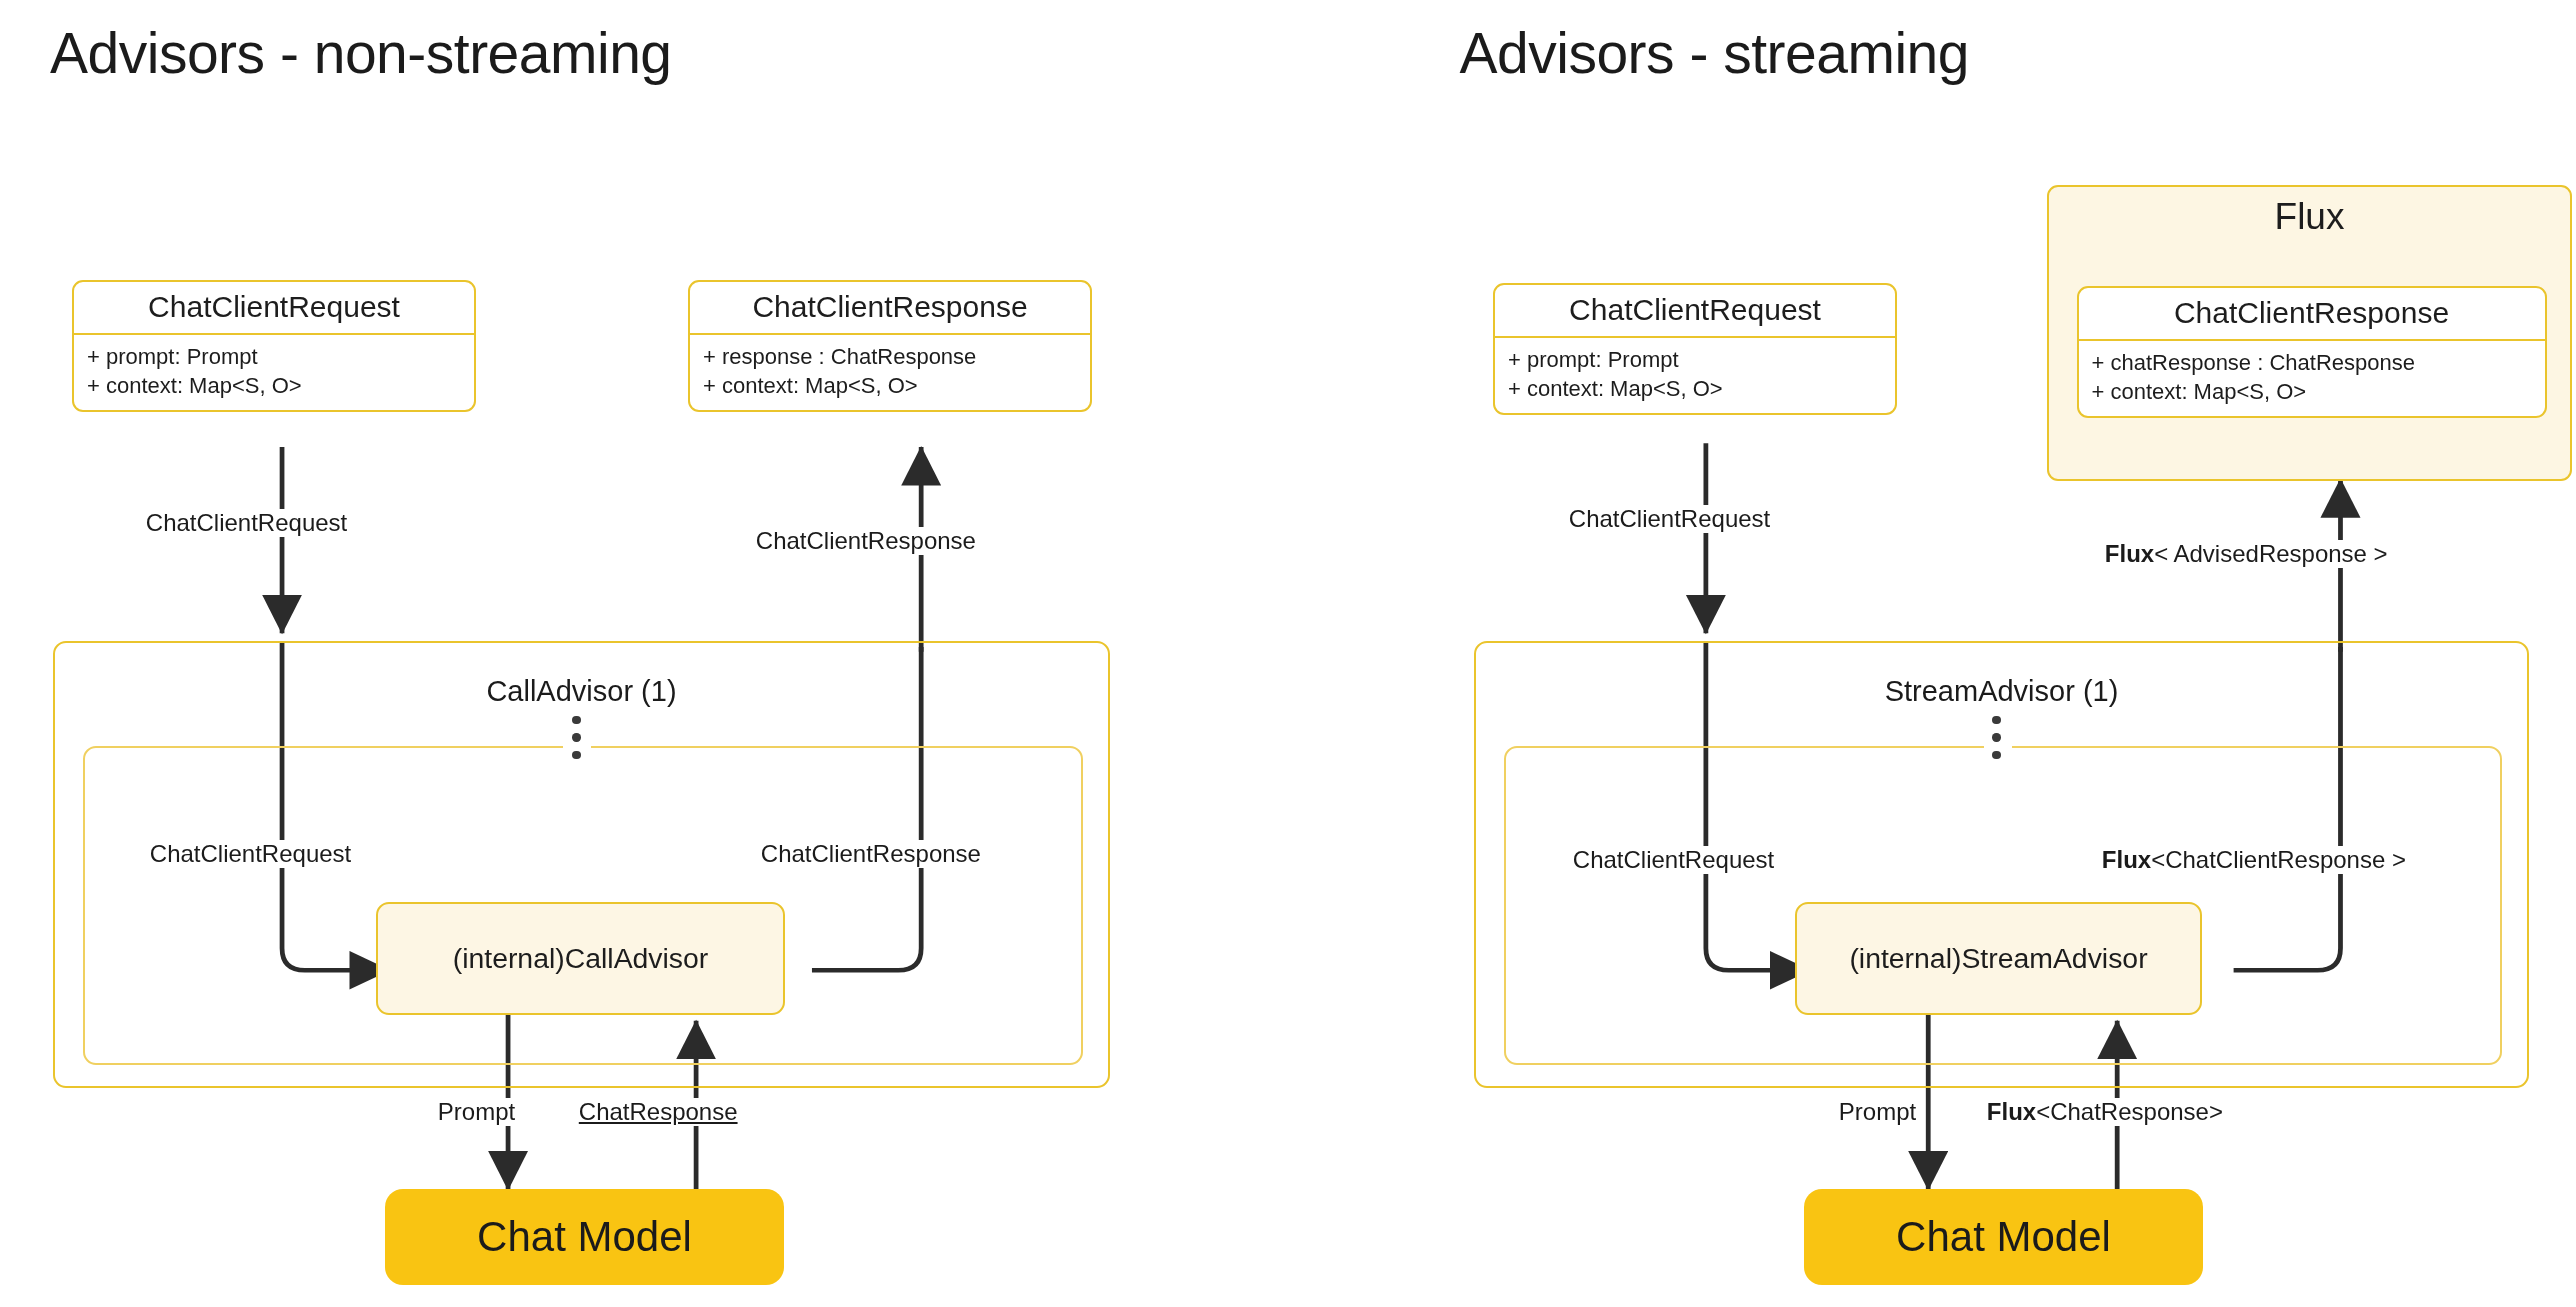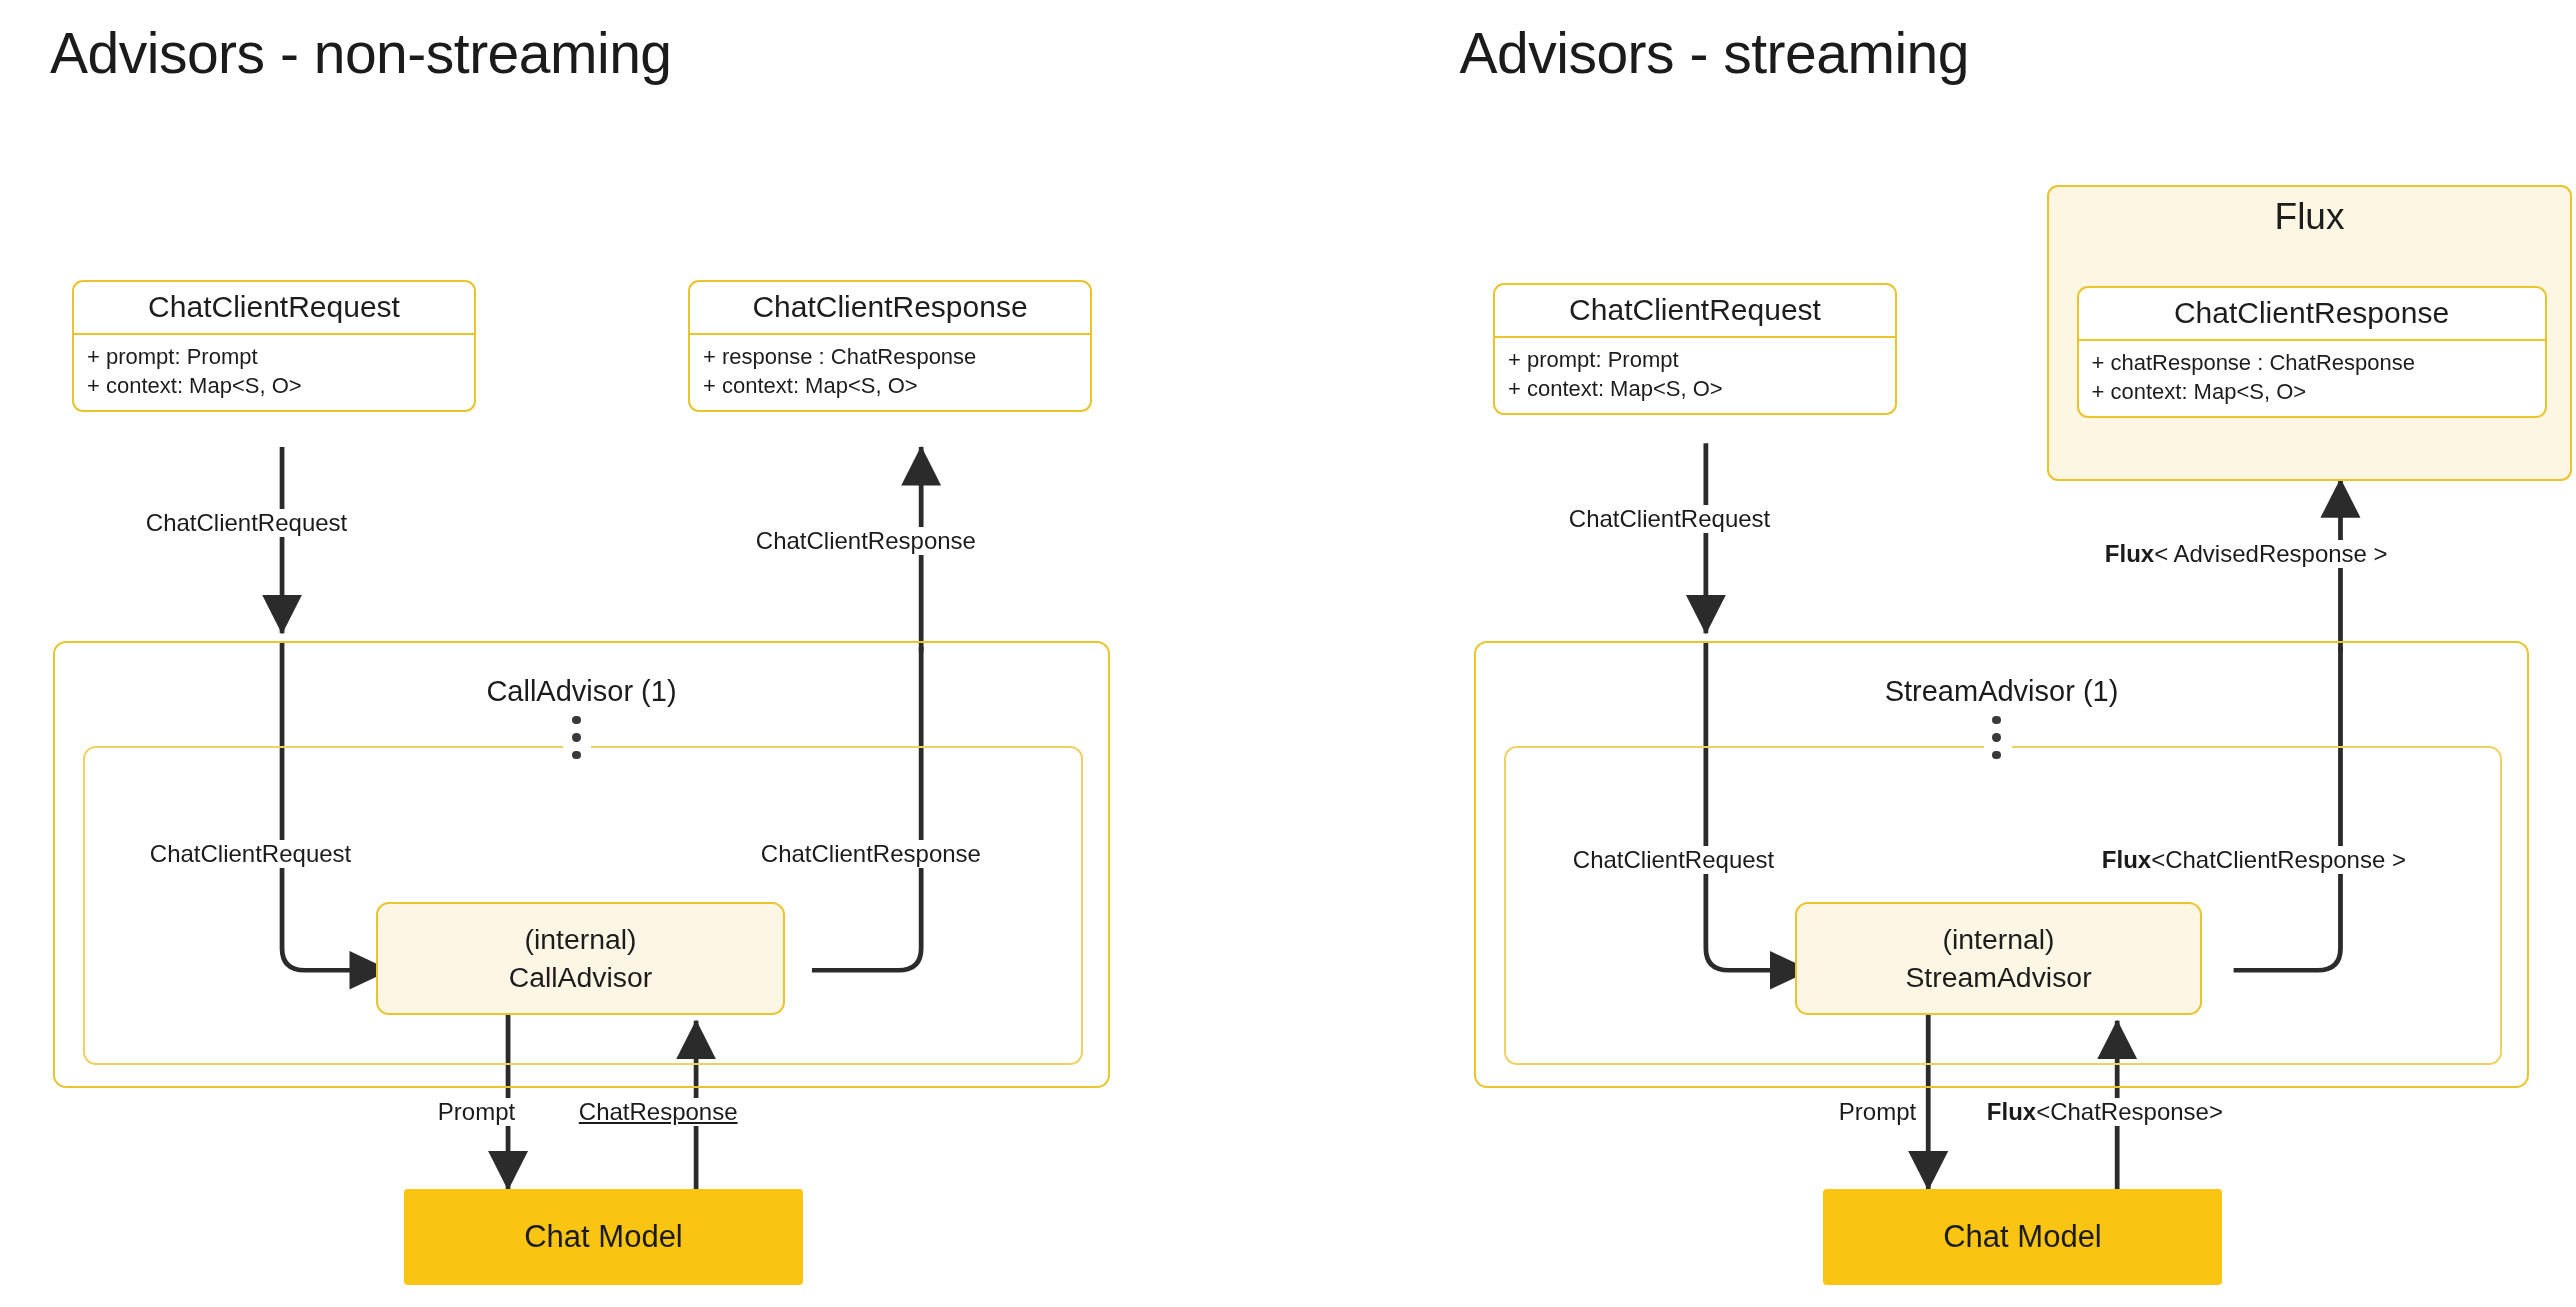--- a/index.html
+++ b/index.html
@@ -102,39 +102,38 @@
   }
 
   
   .internal-node {
     position: absolute;
     background: #fdf6e4;
     border: 2.3px solid #eac42c;
     border-radius: 13px;
     box-sizing: border-box;
     display: flex;
-    flex-direction: column;
+    flex-direction: row;
     align-items: center;
     justify-content: center;
     font-size: 28.4px;
     line-height: 1.32;
     text-align: center;
   }
 
   
   .chat-model {
     position: absolute;
     background: #f9c412;
-    border-radius: 4px;
+    border-radius: 18px;
     display: flex;
     align-items: center;
     justify-content: center;
-    font-size: 31px;
-    color: #1b1b1b;
-    margin-left: 19px;
+    font-size: 42px;
+    color: #1b1b1b;
   }
 
   
   .edge-label {
     position: absolute;
     font-size: 24px;
     white-space: nowrap;
     color: #1b1b1b;
     background: #ffffff;
     padding: 0 2.8px;

